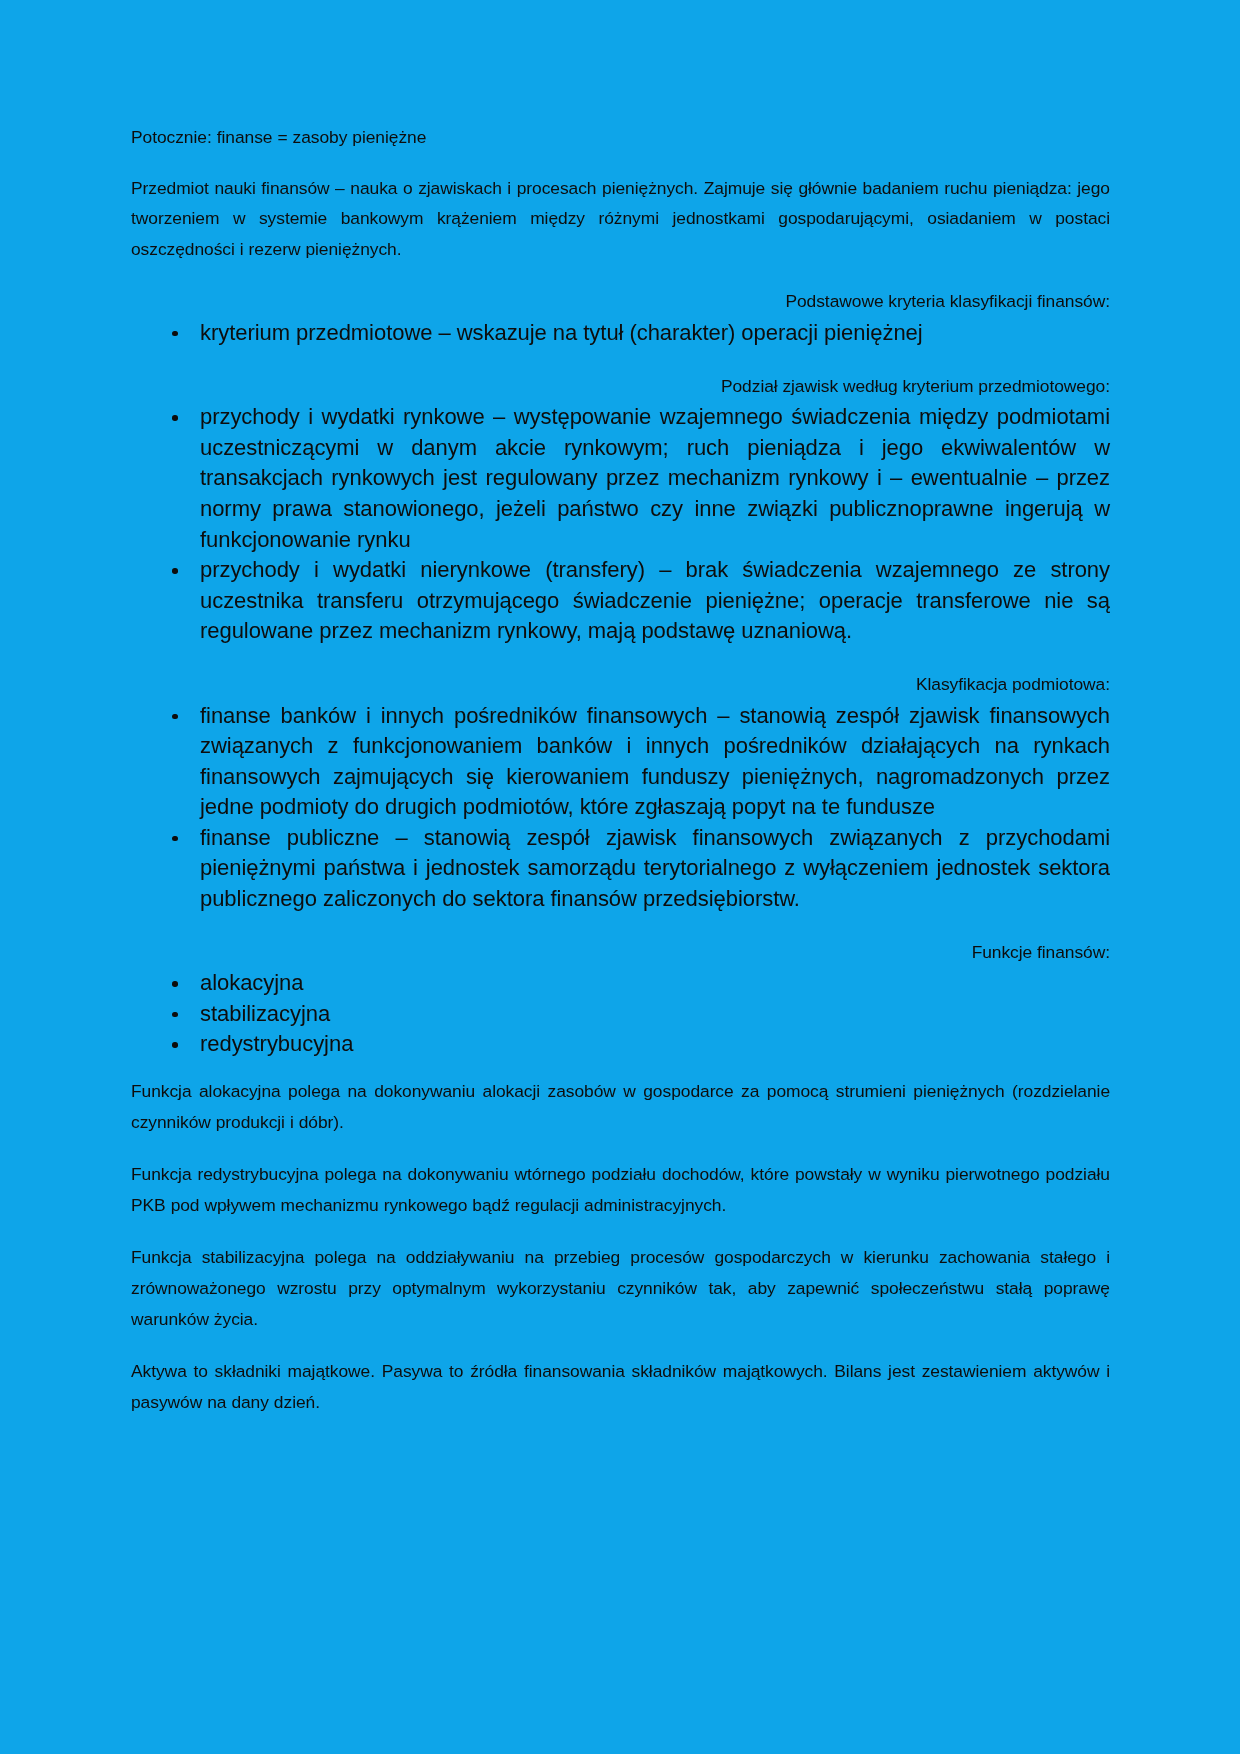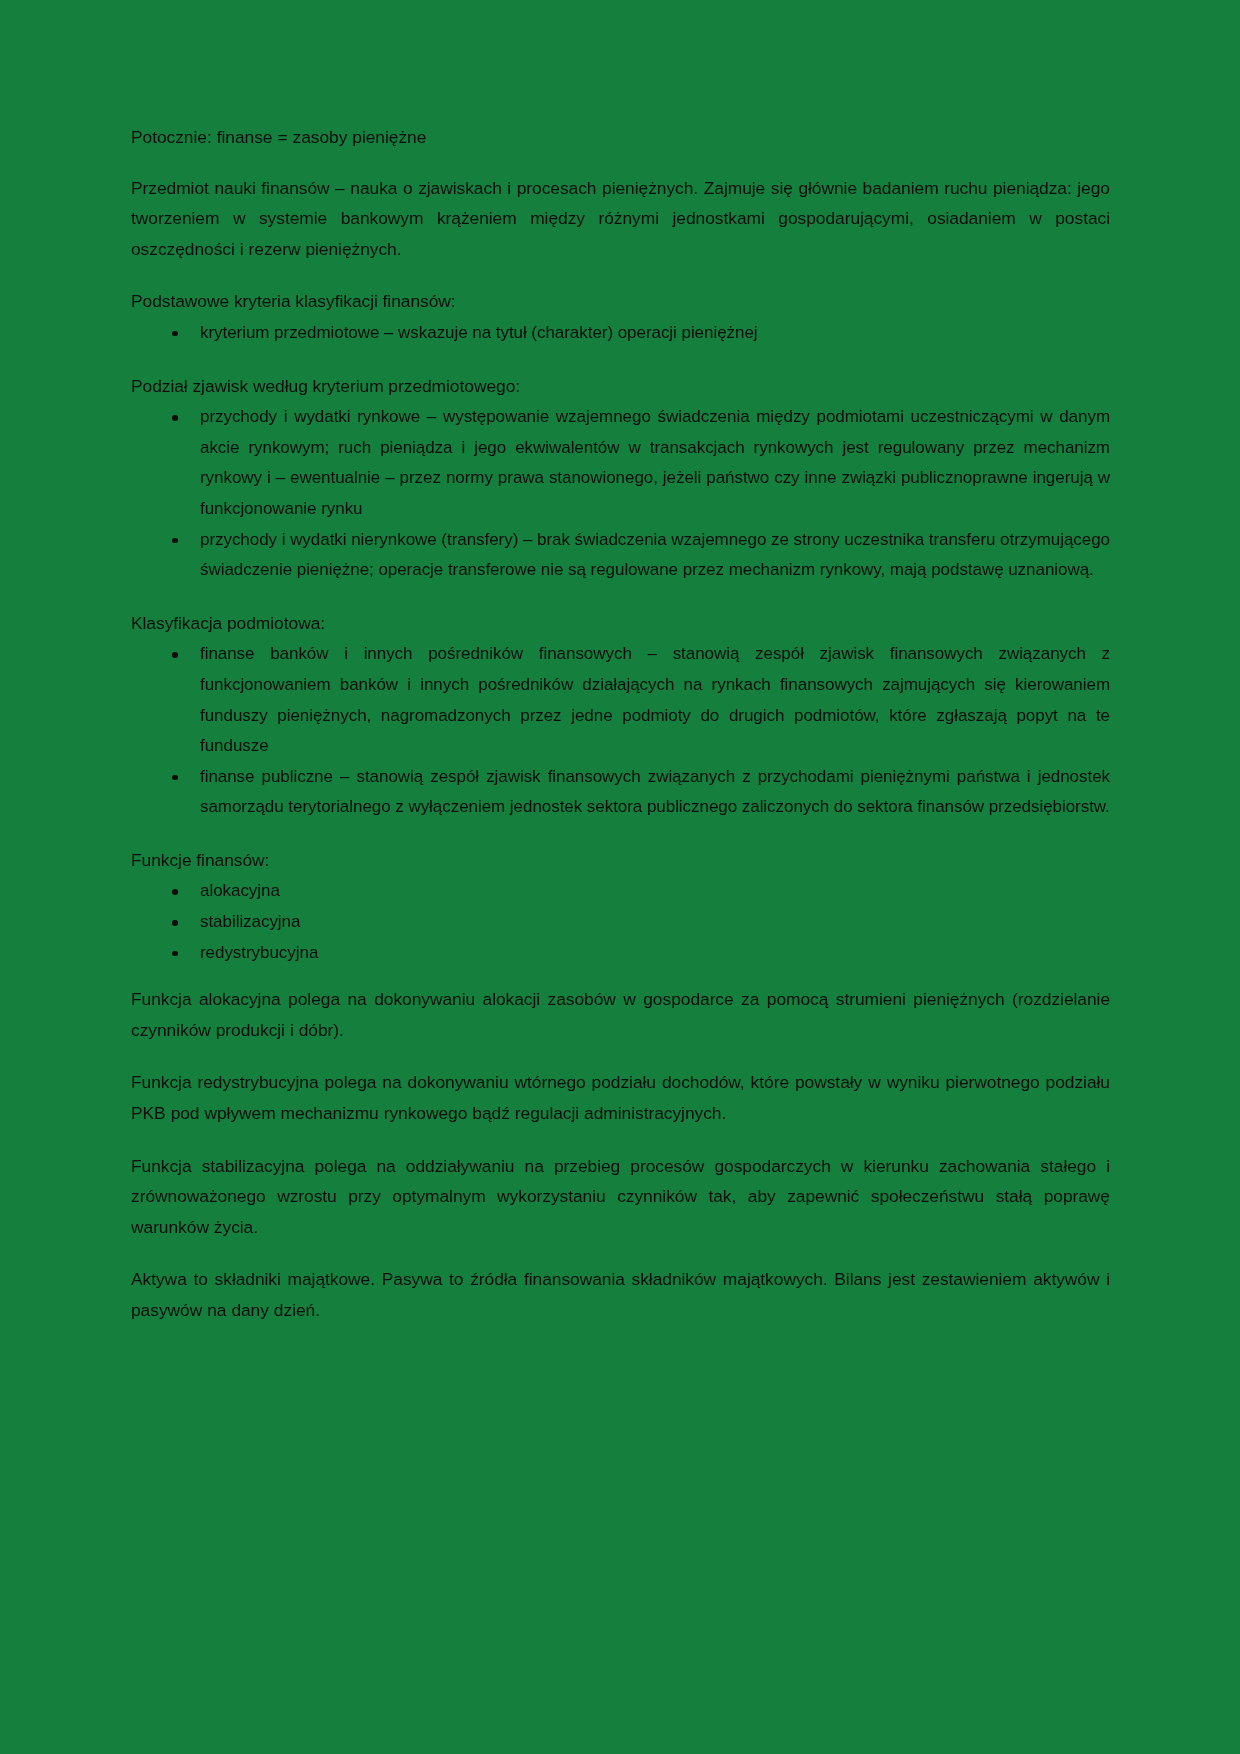--- a/index.html
+++ b/index.html
@@ -14,21 +14,21 @@
     font-family: "Liberation Sans", "DejaVu Sans", sans-serif;
     color: #0d0d0d;
     -webkit-font-smoothing: antialiased;
   }
 
   .page {
     position: relative;
     width: 1240px;
     height: 1754px;
     box-sizing: border-box;
-    background: #15803d;
+    background: #0ea5e9;
     overflow: hidden;
   }
 
   .content {
     position: absolute;
     left: 131px;
     top: 122px;
     width: 979px;           
   }
 
@@ -43,37 +43,37 @@
     word-spacing: 0.2px;
     hyphens: none;
   }
   .para.tight { margin-bottom: 20px; }
   .para.lead  { text-align: left; }
 
   
   .list-head {
     font-size: 17.4px;
     line-height: 30.6px;
-    text-align: left;
+    text-align: right;
     margin: 0 0 1px 0;
     letter-spacing: -0.05px;
   }
 
   
   ul.bullets {
     list-style: none;
     margin: 0 0 22px 0;
     padding: 0;
   }
   ul.bullets.short { margin-bottom: 16px; }
 
   ul.bullets > li {
     position: relative;
     padding-left: 69px;      
-    font-size: 17px;
+    font-size: 22px;
     line-height: 30.6px;
     text-align: justify;
     text-justify: inter-word;
     margin: 0;
     letter-spacing: -0.05px;
     hyphens: none;
   }
   ul.bullets > li::before {
     content: "";
     position: absolute;

